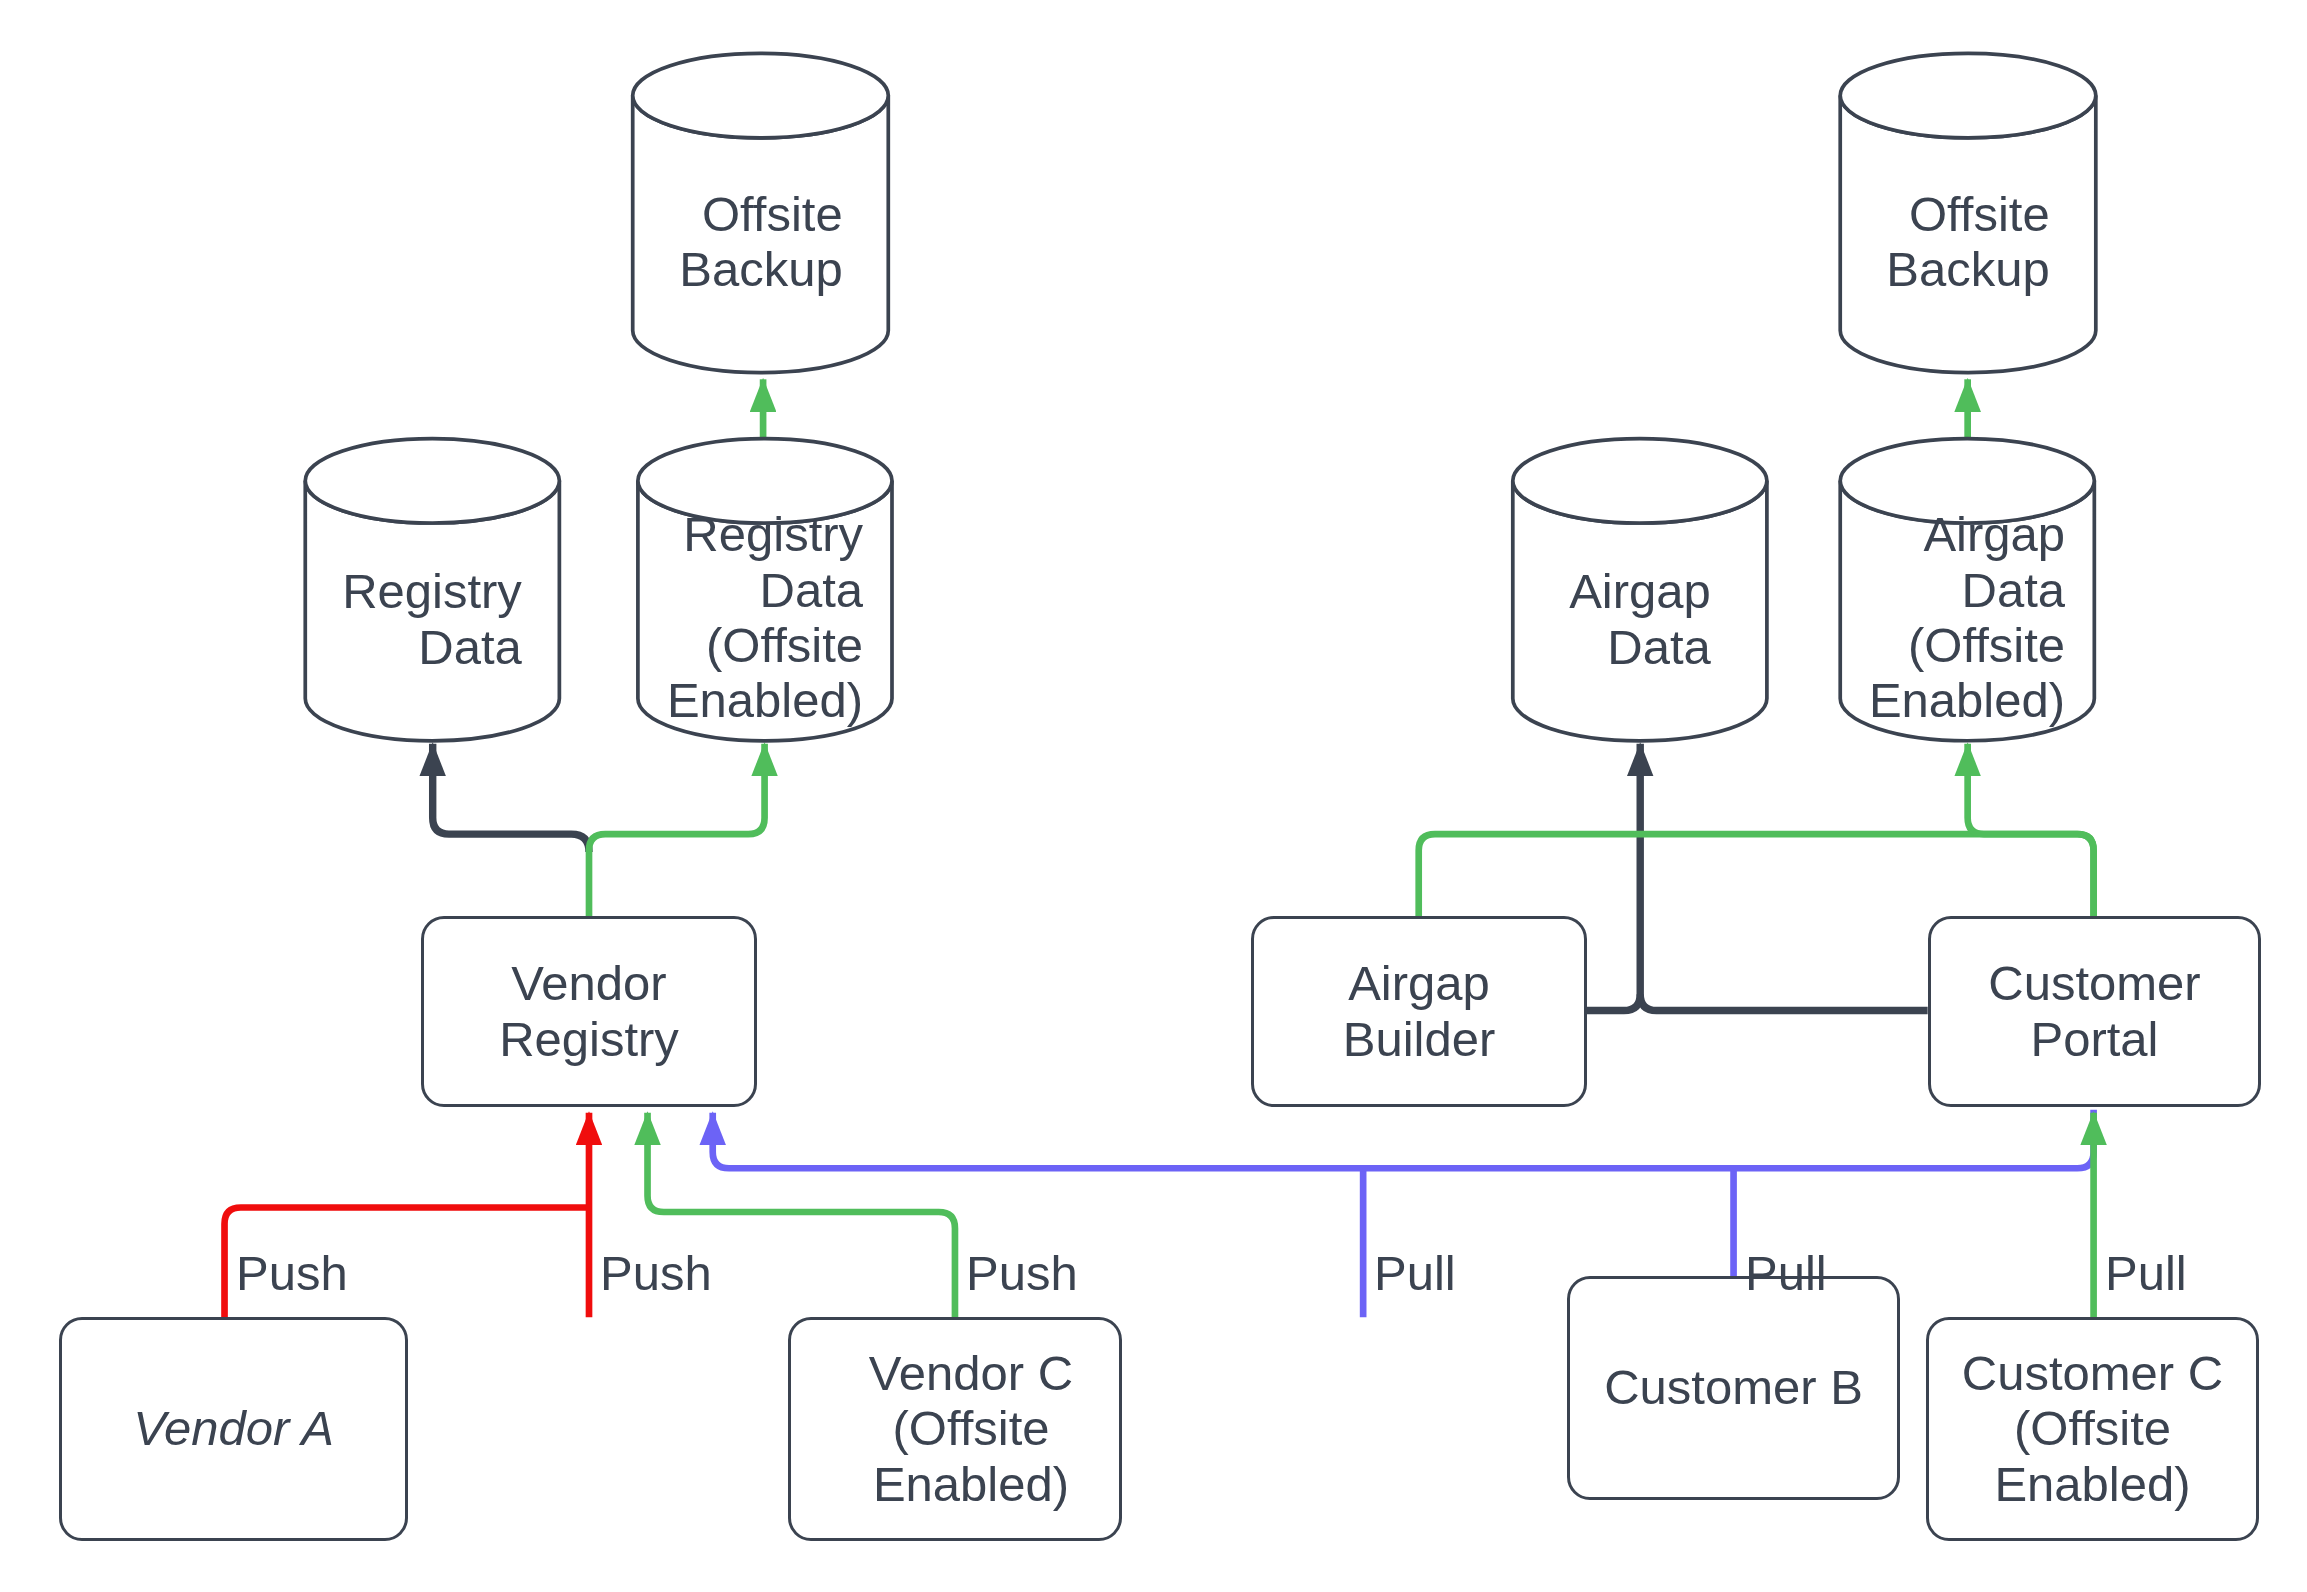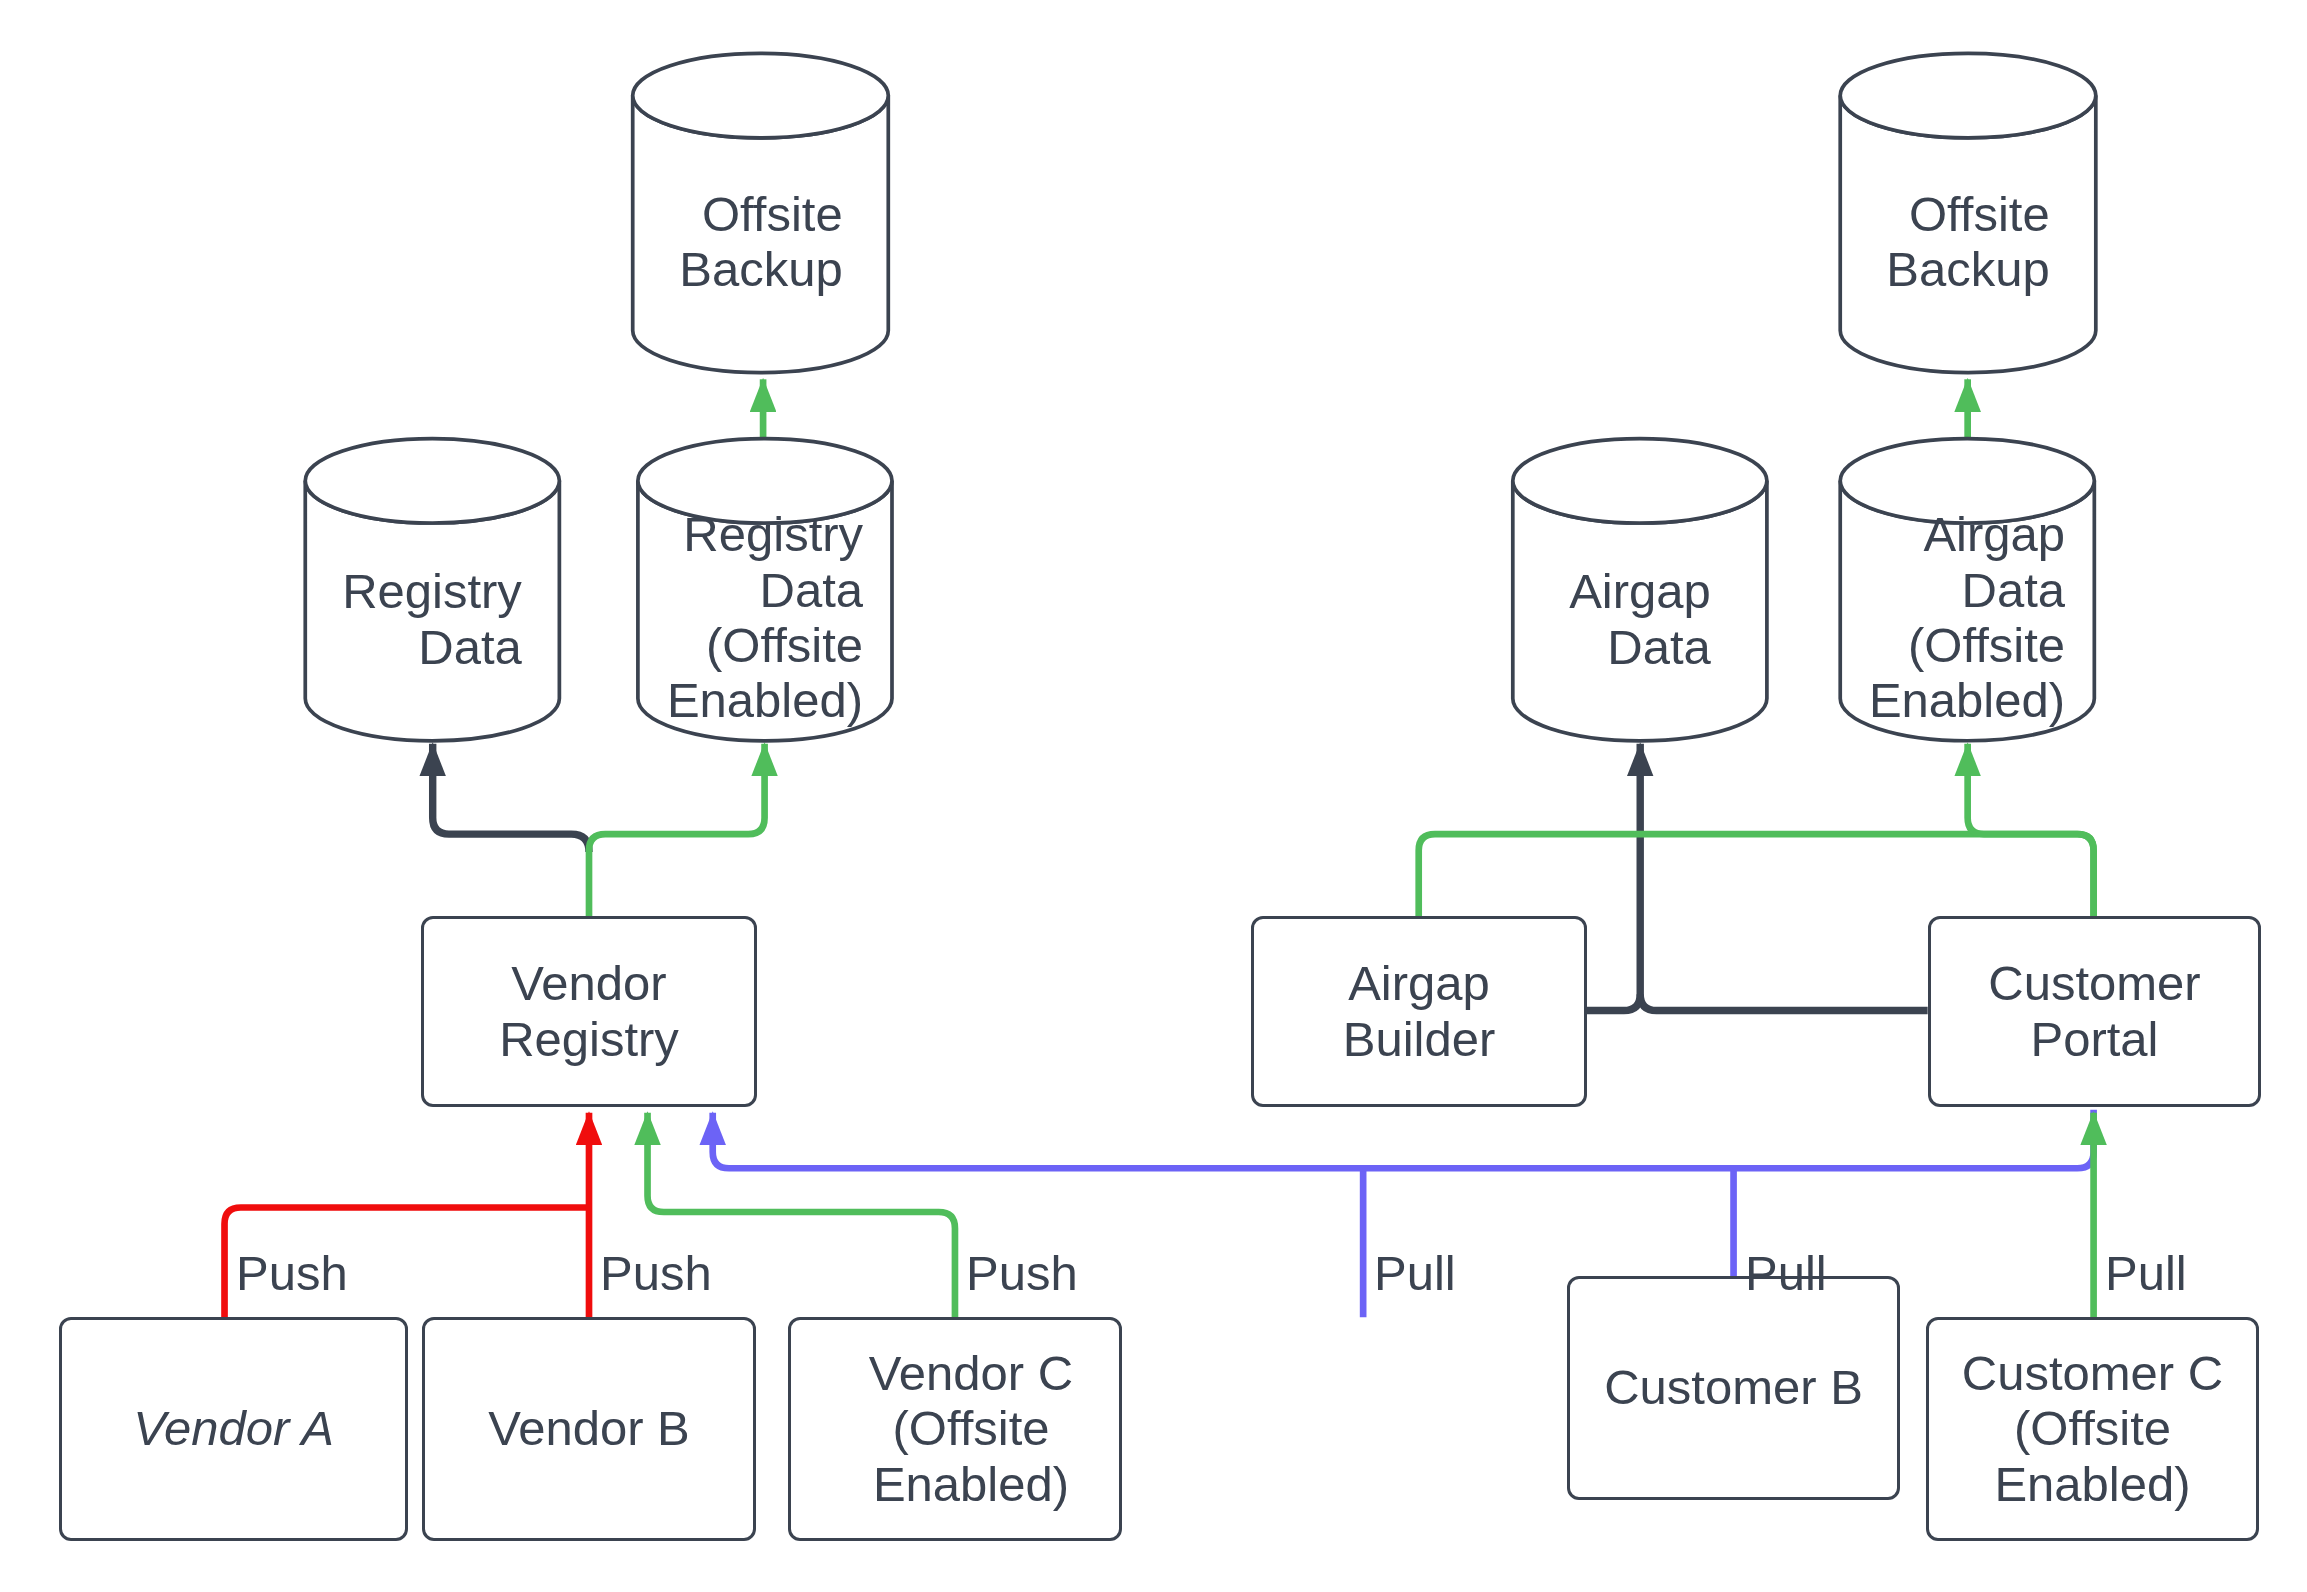--- a/index.html
+++ b/index.html
@@ -9,21 +9,21 @@
     background:#ffffff;
     font-family:"Liberation Sans", sans-serif;
     color:#3b4350;
     overflow:hidden;
   }
   #edge-layer{position:absolute;left:0;top:0;z-index:1;}
   .node-box{
     position:absolute;z-index:2;
     box-sizing:border-box;
     border:3.7px solid #3b4350;
-    border-radius:12px;
+    border-radius:23px;
     background:#ffffff;
     display:flex;align-items:center;justify-content:center;
     text-align:center;
     font-size:49px;line-height:1.13;
     white-space:pre-line;
     color:#3b4350;
   }
   .cyl-label{
     position:absolute;z-index:2;
     box-sizing:border-box;
@@ -132,21 +132,20 @@
 Backup</div>
 
   <div class="node-box" style="left:421px;top:916px;width:336px;height:191px;">Vendor
 Registry</div>
   <div class="node-box" style="left:1251px;top:916px;width:336px;height:191px;">Airgap
 Builder</div>
   <div class="node-box" style="left:1928px;top:916px;width:333px;height:191px;">Customer
 Portal</div>
 
   <div class="node-box" style="left:59px;top:1317px;width:349px;height:224px;font-style:italic;">Vendor A</div>
-  <div class="node-box" style="left:422px;top:1317px;width:334px;height:224px;">Vendor B</div>
   <div class="node-box" style="left:788px;top:1317px;width:334px;height:224px;padding-left:32px;">Vendor C
 (Offsite
 Enabled)</div>
   <div class="node-box" style="left:1567px;top:1276px;width:333px;height:224px;">Customer B</div>
   <div class="node-box" style="left:1926px;top:1317px;width:333px;height:224px;">Customer C
 (Offsite
 Enabled)</div>
 
   <div class="edge-label" style="left:236px;top:1241px;">Push</div>
   <div class="edge-label" style="left:600px;top:1241px;">Push</div>

